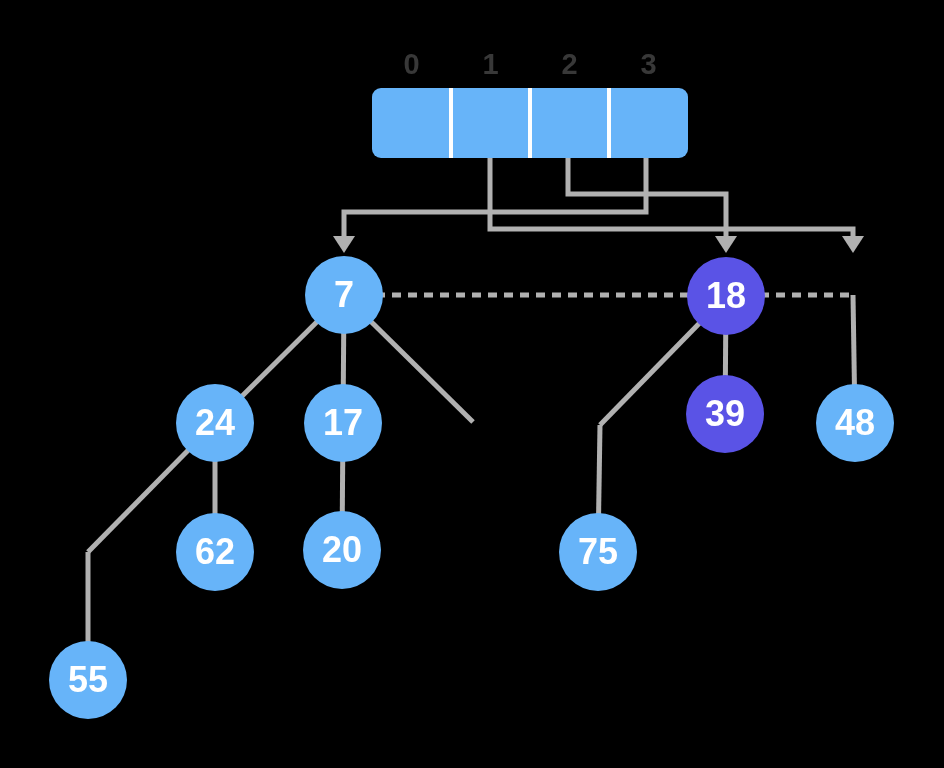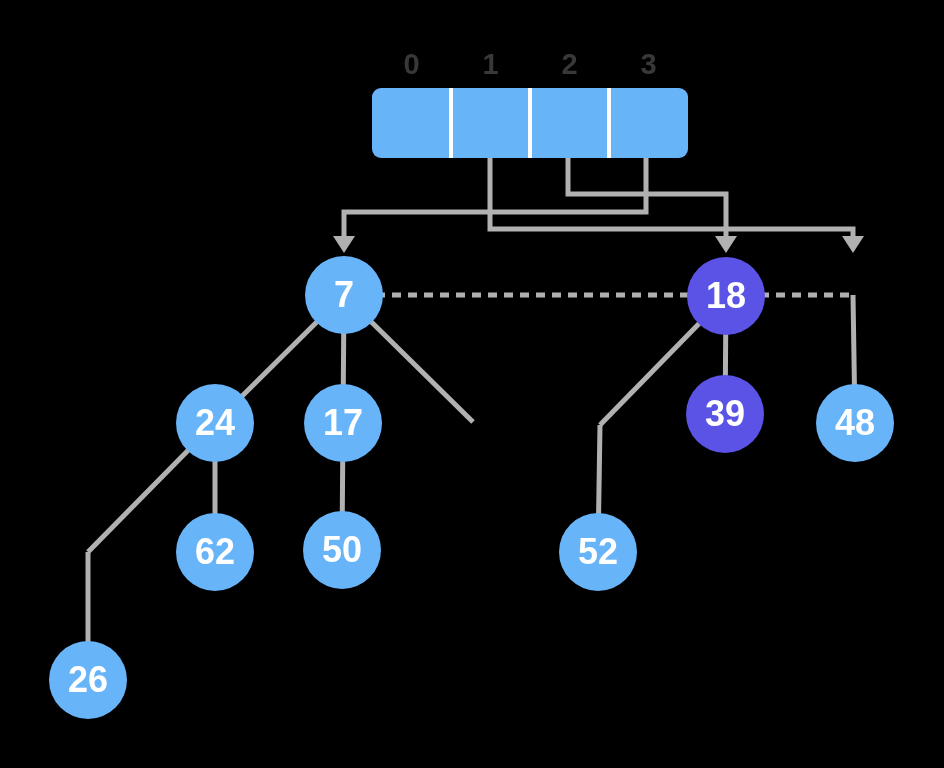--- a/index.html
+++ b/index.html
@@ -87,17 +87,17 @@
     <div class="divider" style="left:235px"></div>
   </div>
 
   <div class="node" style="left:305px;top:256px">7</div>
   <div class="node purple" style="left:687px;top:257px">18</div>
   <div class="node" style="left:176px;top:384px">24</div>
   <div class="node" style="left:304px;top:384px">17</div>
   <div class="node purple" style="left:686px;top:375px">39</div>
   <div class="node" style="left:816px;top:384px">48</div>
   <div class="node" style="left:176px;top:513px">62</div>
-  <div class="node" style="left:303px;top:511px">50</div>
-  <div class="node" style="left:559px;top:513px">52</div>
-  <div class="node" style="left:49px;top:641px">26</div>
+  <div class="node" style="left:303px;top:511px">20</div>
+  <div class="node" style="left:559px;top:513px">75</div>
+  <div class="node" style="left:49px;top:641px">55</div>
 
 </div>
 
 </body></html>

